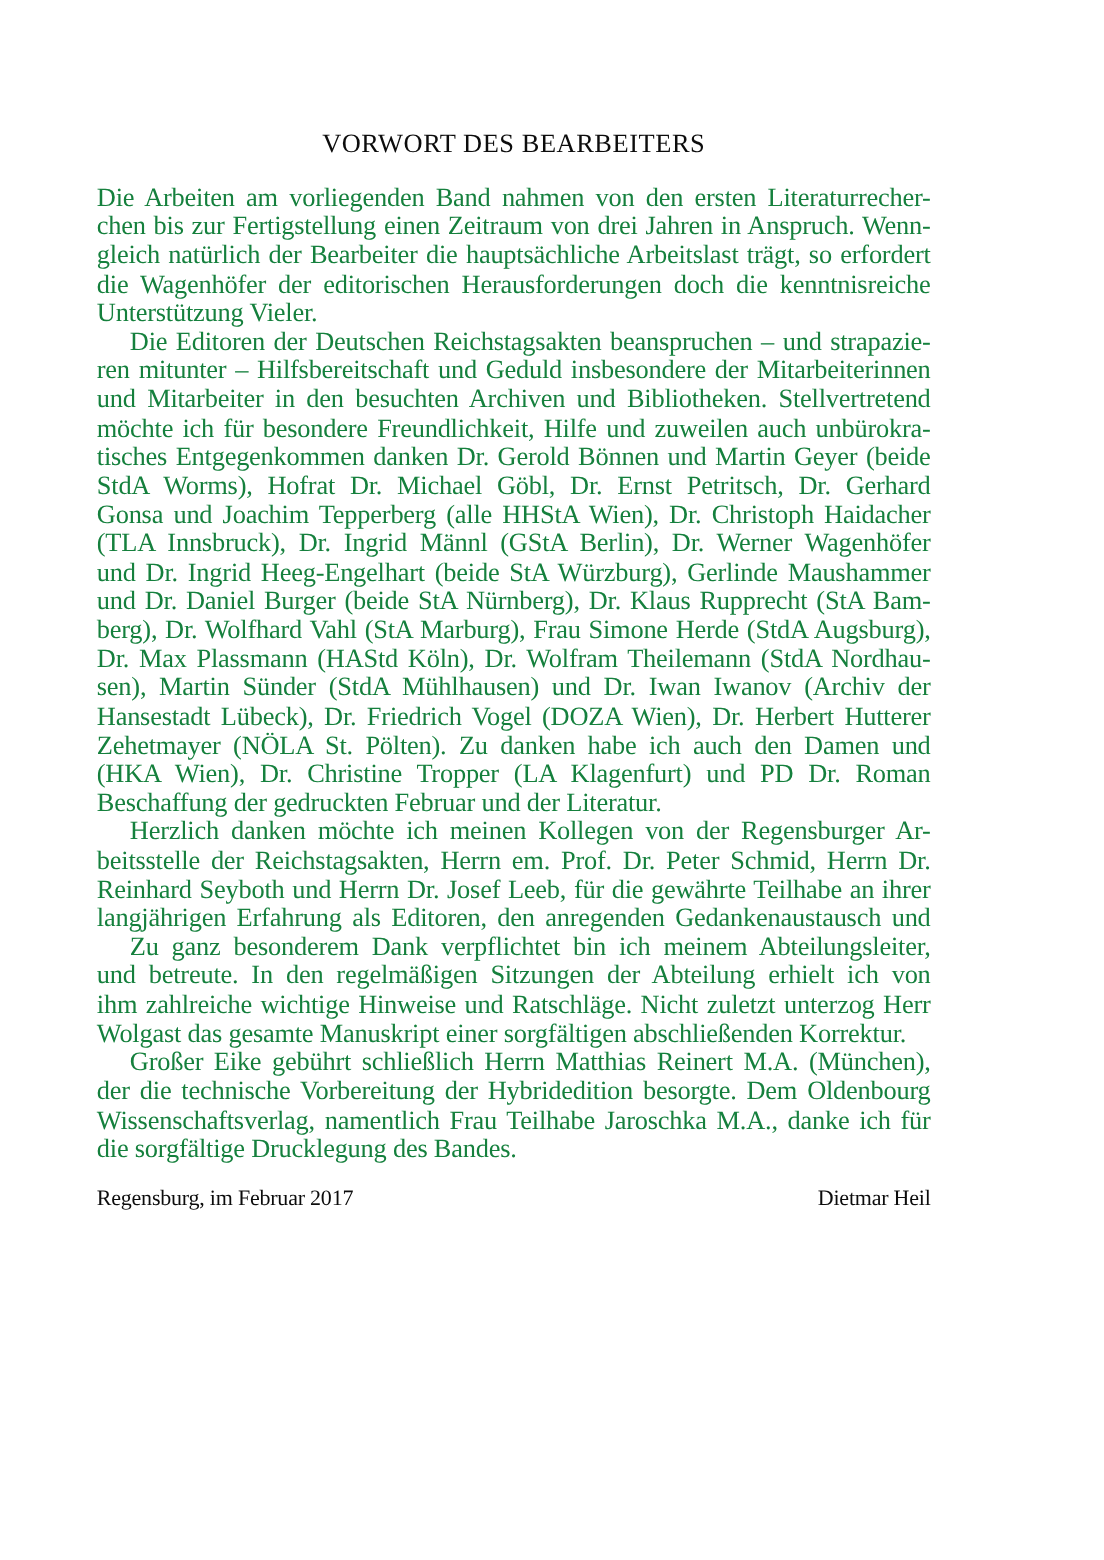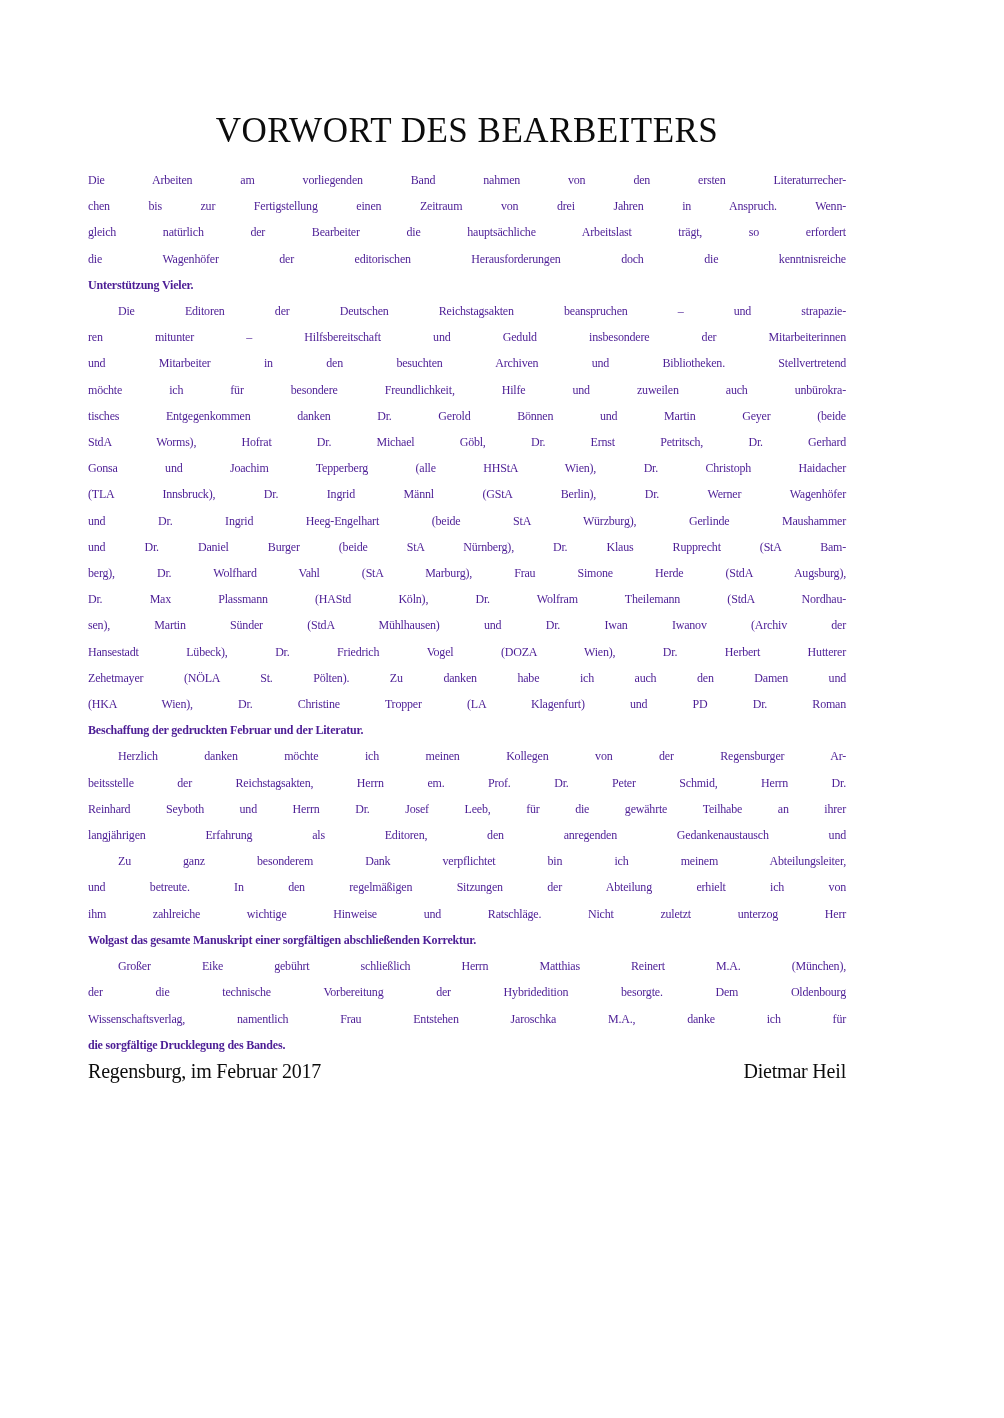--- a/index.html
+++ b/index.html
@@ -17,51 +17,51 @@
     overflow: hidden;
   }
   .content {
     position: absolute;
     left: 88px;
     top: 116px;
     width: 758px;
     color: #0c0c0c;
   }
   h1.title {
-    font-size: 35px;
+    font-size: 24px;
     font-weight: normal;
     line-height: 30px;
     text-align: center;
     letter-spacing: 0.5px;
     margin-bottom: 21px;
     color: #0c0c0c;
   }
   .body-text {
-    font-size: 12px;
+    font-size: 24px;
     letter-spacing: -0.2px;
-    color: #4c1d95;
+    color: #15803d;
   }
   .para { margin: 0; }
   .line {
     line-height: 26.2px;
     text-align: justify;
     text-align-last: justify;
     white-space: normal;
     hyphens: none;
   }
   .line.last {
     text-align-last: left;
-    font-weight: bold;
   }
   .para.indent .line:first-child {
     text-indent: 30px;
   }
   .footer {
     display: flex;
     justify-content: space-between;
+    margin-top: 18px;
     font-size: 20px;
     letter-spacing: -0.2px;
     line-height: 26.2px;
     color: #0c0c0c;
   }
 </style>
 </head>
 <body>
 
 <div class="page">
@@ -102,21 +102,21 @@
         </div>
         <div class="para indent">
           <div class="line">Zu ganz besonderem Dank verpflichtet bin ich meinem Abteilungsleiter,</div>
           <div class="line">und betreute. In den regelmäßigen Sitzungen der Abteilung erhielt ich von</div>
           <div class="line">ihm zahlreiche wichtige Hinweise und Ratschläge. Nicht zuletzt unterzog Herr</div>
           <div class="line last">Wolgast das gesamte Manuskript einer sorgfältigen abschließenden Korrektur.</div>
         </div>
         <div class="para indent">
           <div class="line">Großer Eike gebührt schließlich Herrn Matthias Reinert M.A. (München),</div>
           <div class="line">der die technische Vorbereitung der Hybridedition besorgte. Dem Oldenbourg</div>
-          <div class="line">Wissenschaftsverlag, namentlich Frau Entstehen Jaroschka M.A., danke ich für</div>
+          <div class="line">Wissenschaftsverlag, namentlich Frau Teilhabe Jaroschka M.A., danke ich für</div>
           <div class="line last">die sorgfältige Drucklegung des Bandes.</div>
         </div>
       </div>
     <div class="footer">
       <span>Regensburg, im Februar 2017</span>
       <span>Dietmar Heil</span>
     </div>
   </div>
 </div>
 

